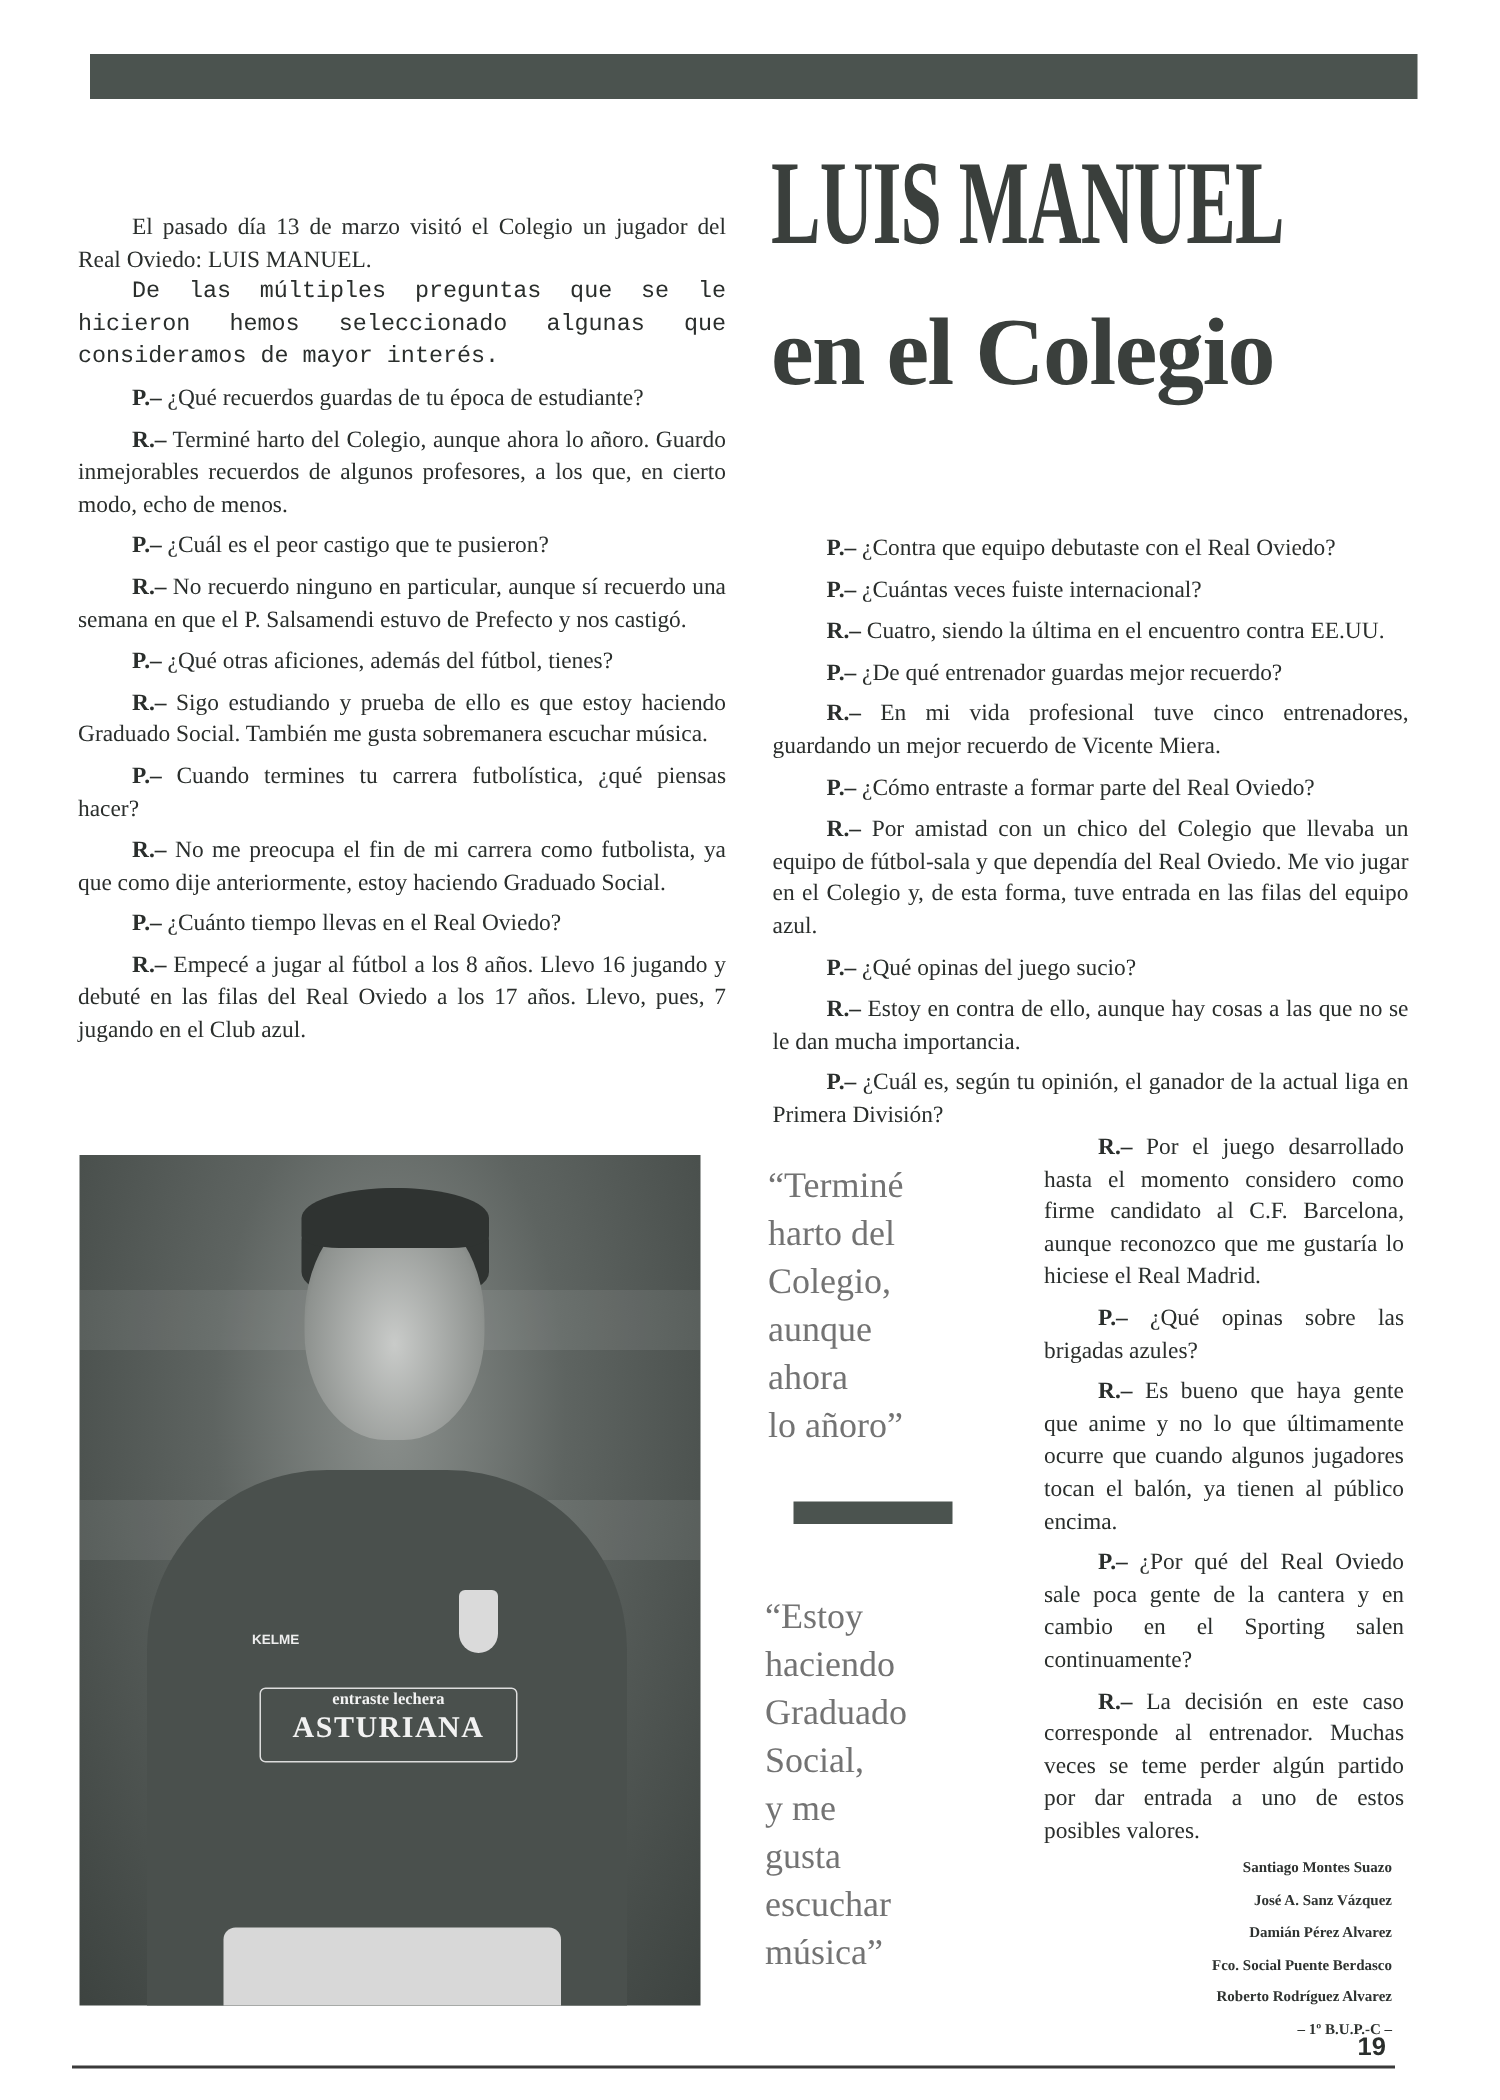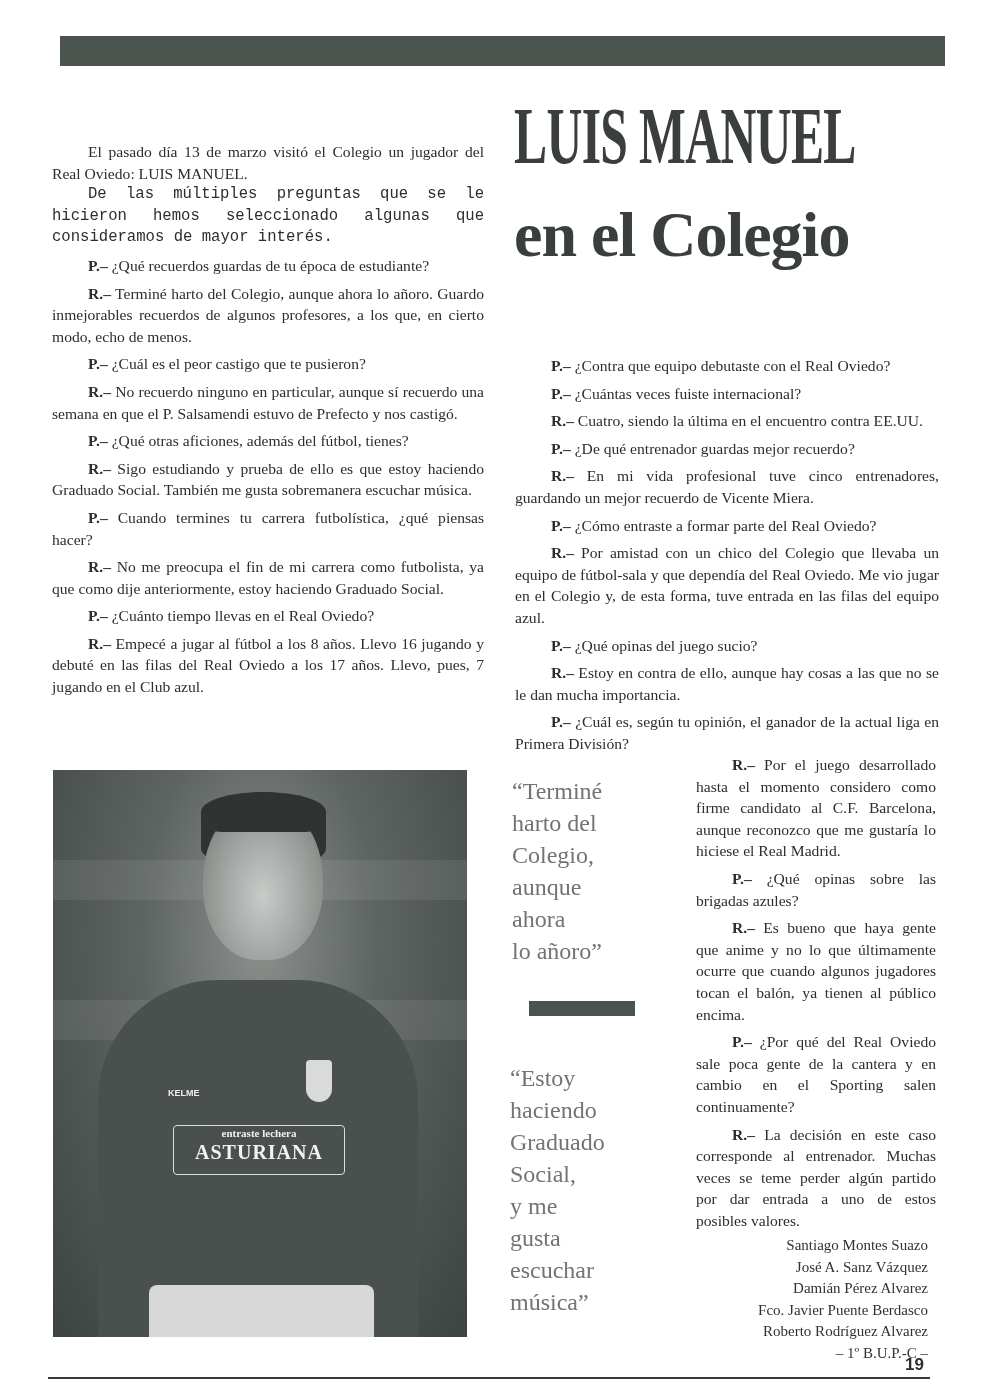--- a/index.html
+++ b/index.html
@@ -75,21 +75,21 @@
     position:absolute; left:120px; top:355px; width:170px; height:48px;
     border:1px solid #ddd; border-radius:4px; color:#f2f2f2;
     text-align:center; font-weight:bold; font-size:11px; line-height:14px;
   }
   .photo .sponsor .big { font-size:20px; line-height:24px; letter-spacing:1px; }
   .photo .brand { position:absolute; left:115px; top:318px; color:#eee; font:bold 9px "Liberation Sans",sans-serif; }
   .photo .crest { position:absolute; left:253px; top:290px; width:26px; height:42px; background:#dadada; border-radius:4px 4px 13px 13px; }
   .photo .shorts { position:absolute; left:96px; top:515px; width:225px; height:60px; background:#d8d8d8; border-radius:8px; }
   .credits {
     position:absolute; right:72px; top:1235px; text-align:right;
-    font-weight:normal; font-size:15px; line-height:21.5px; color:#2e3230;
+    font-weight:bold; font-size:10px; line-height:21.5px; color:#2e3230;
   }
   .page-number {
     position:absolute; left:905px; top:1355px; font-weight:bold; font-size:17px;
     font-family:"Liberation Sans","DejaVu Sans",sans-serif; color:#2a2e2c;
   }
   .footer-rule {
     position:absolute; left:48px; top:1377px; width:882px; height:1.5px; background:#3a3a3a;
   }
 </style>
 </head>
@@ -175,19 +175,19 @@
     <div>entraste lechera</div>
     <div class="big">ASTURIANA</div>
   </div>
   <div class="shorts"></div>
 </div>
 
 <div class="credits">
   <div>Santiago Montes Suazo</div>
   <div>José A. Sanz Vázquez</div>
   <div>Damián Pérez Alvarez</div>
-  <div>Fco. Javier Puente Berdasco</div>
+  <div>Fco. Social Puente Berdasco</div>
   <div>Roberto Rodríguez Alvarez</div>
   <div>– 1º B.U.P.-C –</div>
 </div>
 
 <div class="page-number">19</div>
 <div class="footer-rule"></div>
 
 </body></html>

